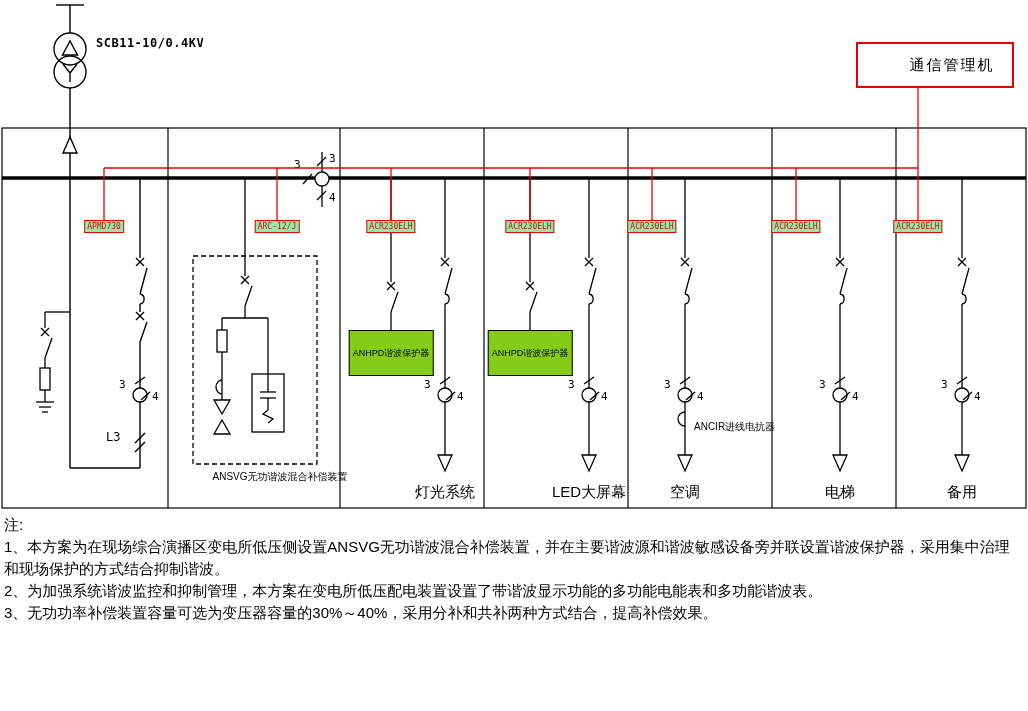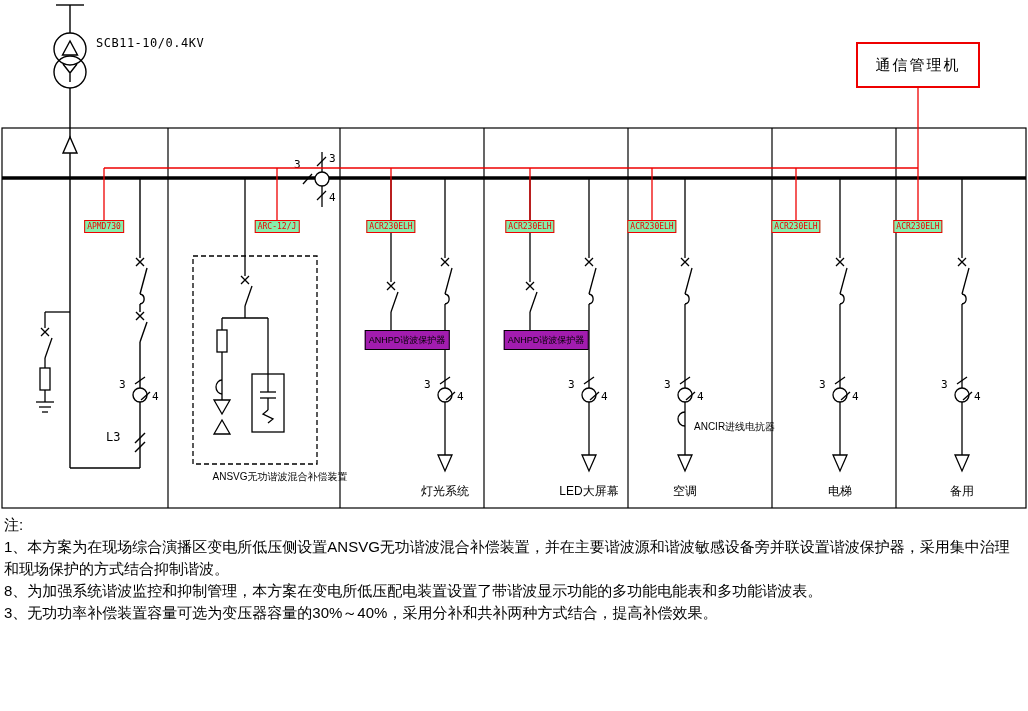--- a/index.html
+++ b/index.html
@@ -2,33 +2,33 @@
 <html style="--comm: #ee0000;"><head>
 <meta charset="utf-8">
 <style>
   html,body{margin:0;padding:0;background:#fff;}
   .stage{position:relative;width:1028px;height:711px;background:#fff;
          font-family:"Liberation Sans","DejaVu Sans",sans-serif;color:#000;overflow:hidden;}
   .stage > svg{position:absolute;left:0;top:0;}
   .abs{position:absolute;}
   .mono{font-family:"DejaVu Sans Mono","Liberation Mono",monospace;}
   .comm-stroke{stroke:var(--comm,#ee0000);}
-  .lbl-xfmr{left:96px;top:36px;font-size:12px;letter-spacing:.5px;white-space:nowrap;}
+  .lbl-xfmr{left:96px;top:36px;font-size:12px;letter-spacing:.5px;white-space:nowrap;font-weight:bold;}
   .comm-box{left:856px;top:42px;width:120px;height:42px;border:2px solid var(--comm,#ee0000);
             display:flex;align-items:center;justify-content:center;font-size:15px;
-            letter-spacing:2px;background:#fff;}
+            letter-spacing:2px;background:#fff;padding-left:34px;}
   .meter{top:220px;transform:translateX(-50%);border:1px solid var(--comm,#ee0000);
          color:var(--comm,#ee0000);background:#86efac;font-size:8px;line-height:11px;
          padding:0 2px;white-space:nowrap;}
-  .anhpd{top:330px;transform:translateX(-50%);border:1px solid #000;background:#a21caf;
-         font-size:9px;line-height:18px;padding:0 3px;white-space:nowrap;margin-left:16px;}
+  .anhpd{top:330px;transform:translateX(-50%);border:1px solid #000;background:#84cc16;
+         font-size:9px;line-height:18px;padding:13px 3px;white-space:nowrap;}
   .small-lbl{font-size:10px;white-space:nowrap;}
   .ansvg-lbl{left:252px;top:470px;transform:translateX(-50%);margin-left:28px;}
   .ancir-lbl{left:694px;top:420px;}
-  .feeder-lbl{top:483px;transform:translateX(-50%);font-size:12px;white-space:nowrap;}
+  .feeder-lbl{top:483px;transform:translateX(-50%);font-size:15px;white-space:nowrap;}
   .notes{left:4px;top:514px;width:1020px;font-size:15px;line-height:22px;}
   .notes p{margin:0;}
   svg text{font-family:"DejaVu Sans Mono","Liberation Mono",monospace;}
 </style>
 </head>
 <body>
 
 <div class="stage">
 
   <svg width="1028" height="711" viewBox="0 0 1028 711">
@@ -245,17 +245,17 @@
 
   <div class="abs feeder-lbl" style="left:445px">灯光系统</div>
   <div class="abs feeder-lbl" style="left:589px">LED大屏幕</div>
   <div class="abs feeder-lbl" style="left:685px">空调</div>
   <div class="abs feeder-lbl" style="left:840px">电梯</div>
   <div class="abs feeder-lbl" style="left:962px">备用</div>
 
   <div class="abs notes">
     <p>注:</p>
     <p>1、本方案为在现场综合演播区变电所低压侧设置ANSVG无功谐波混合补偿装置，并在主要谐波源和谐波敏感设备旁并联设置谐波保护器，采用集中治理和现场保护的方式结合抑制谐波。</p>
-    <p>8、为加强系统谐波监控和抑制管理，本方案在变电所低压配电装置设置了带谐波显示功能的多功能电能表和多功能谐波表。</p>
+    <p>2、为加强系统谐波监控和抑制管理，本方案在变电所低压配电装置设置了带谐波显示功能的多功能电能表和多功能谐波表。</p>
     <p>3、无功功率补偿装置容量可选为变压器容量的30%～40%，采用分补和共补两种方式结合，提高补偿效果。</p>
   </div>
 
 </div>
 
 </body></html>

